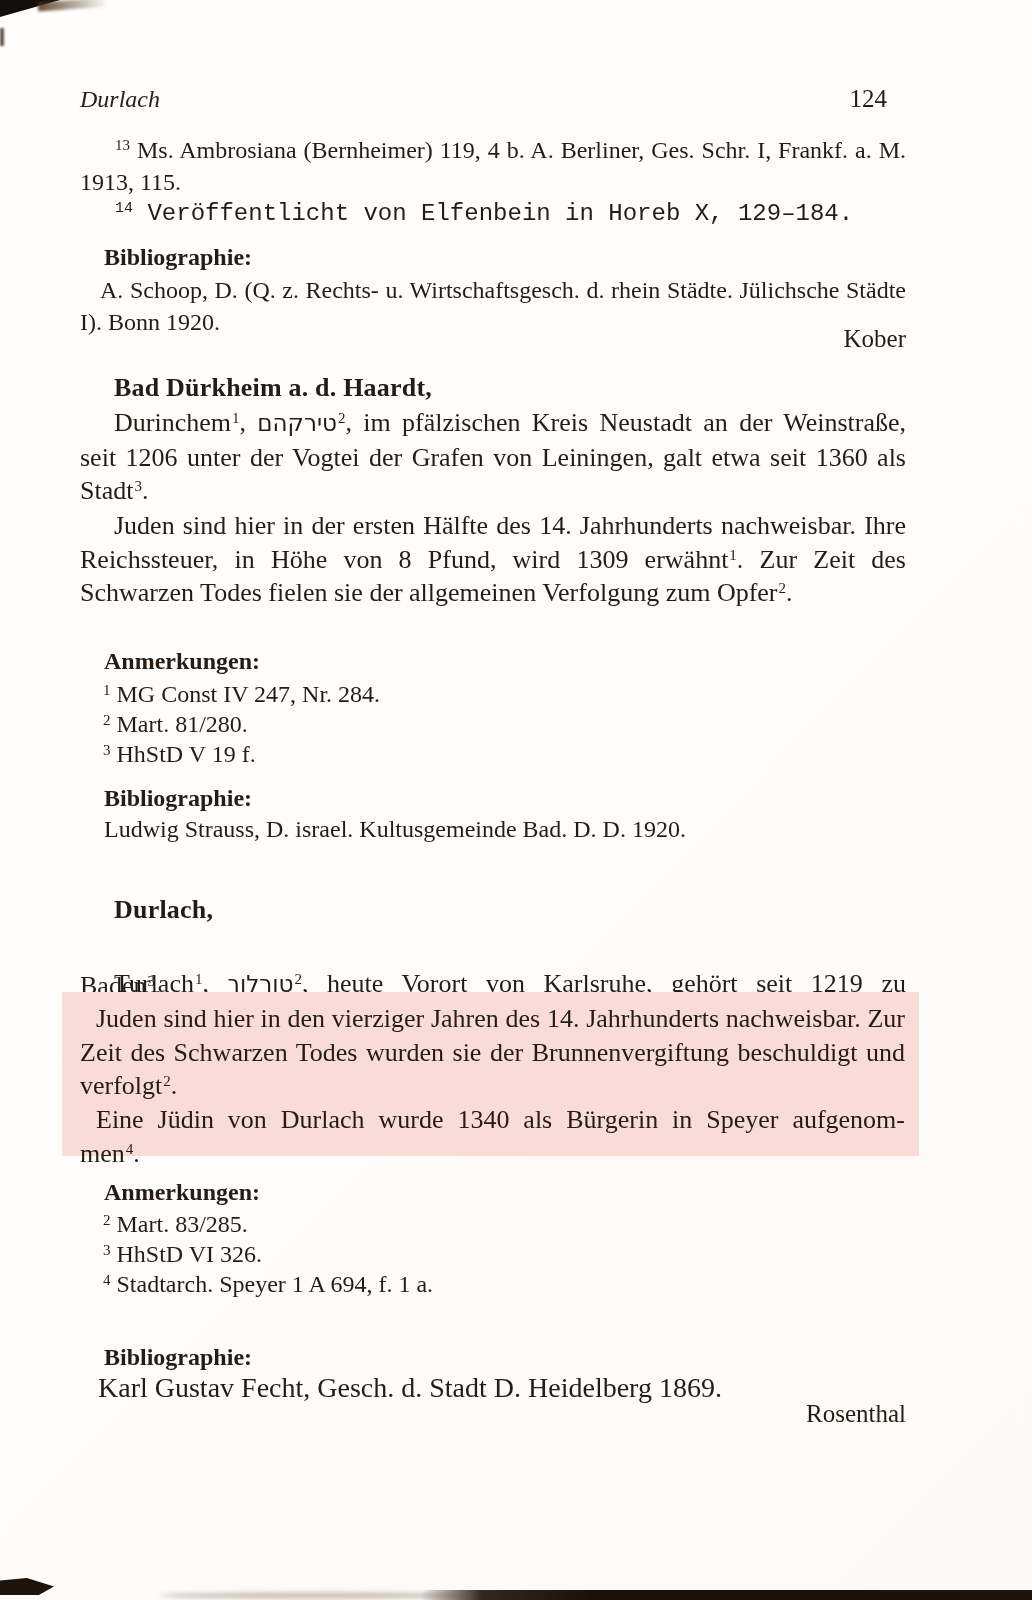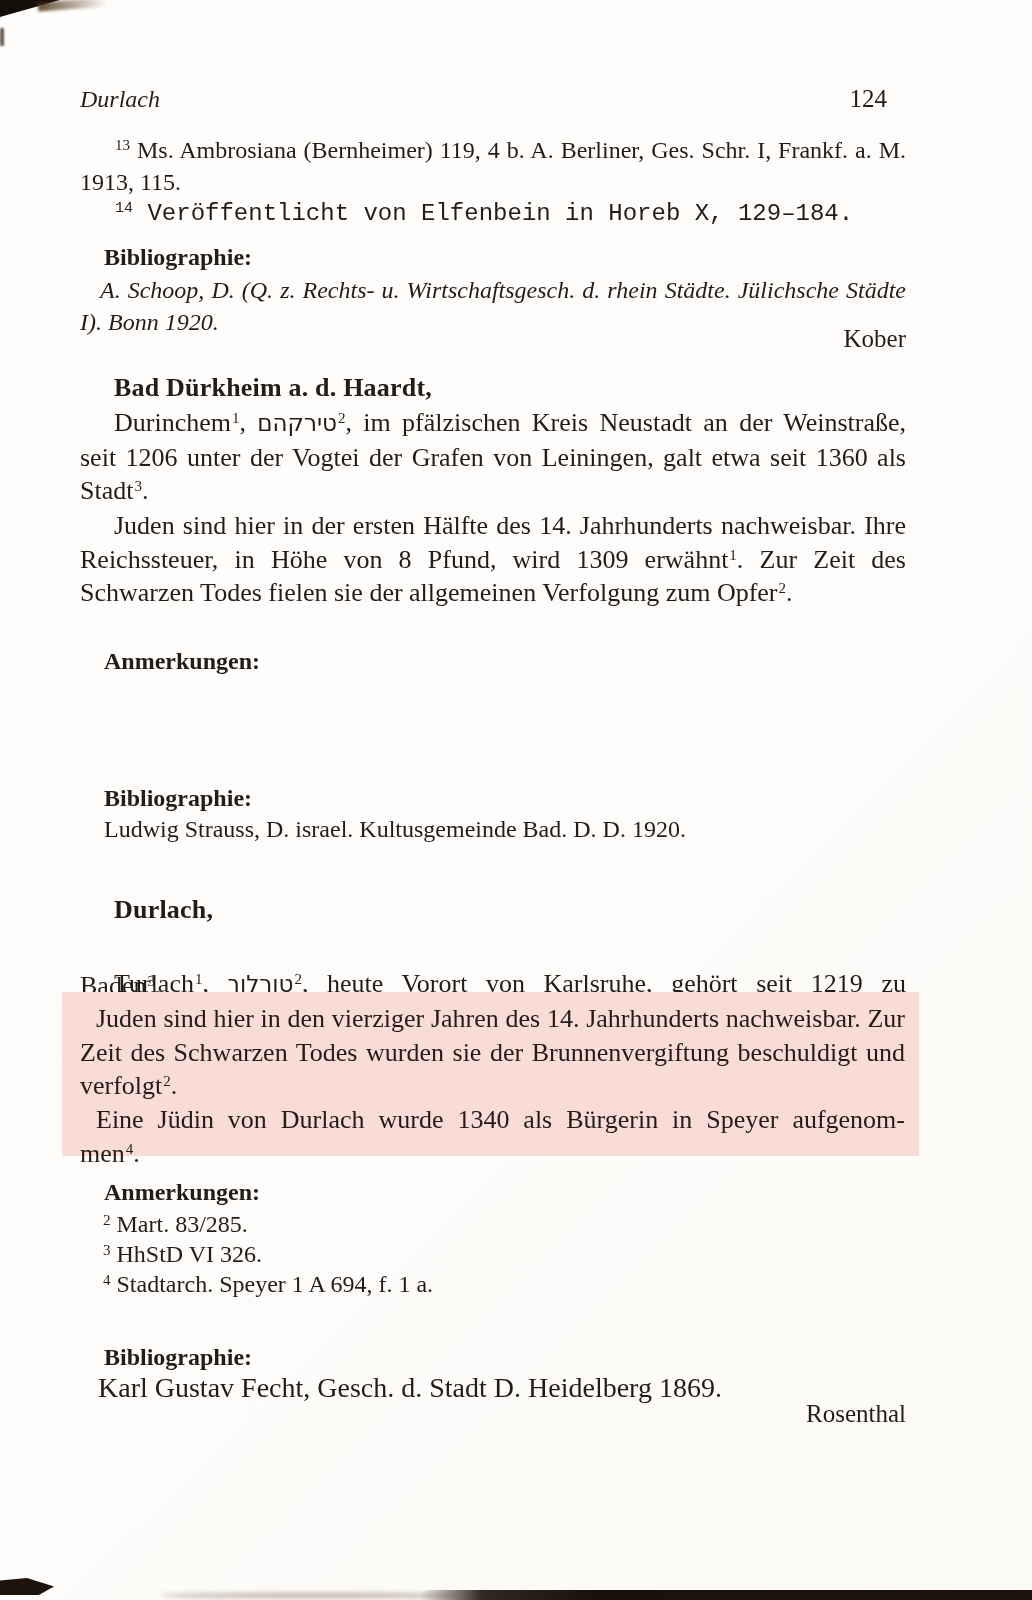--- a/index.html
+++ b/index.html
@@ -34,21 +34,21 @@
 
   .note-line { font-size:24px; line-height:30px; margin-left:22px; }
   .note-line .sup { top:-7px; }
 
   .line-just { text-align:justify; text-align-last:justify; }
 
   
   .fn13 { top:134px; }
   .fn14 { top:198px;font-family:Liberation Mono, monospace; }
   .bib1-label { top:242px; }
-  .bib1-entry { top:274px; font-size:24px; line-height:32px; text-indent:20px; text-align:justify;font-style:italic; }
+  .bib1-entry { top:274px; font-size:24px; line-height:32px; text-indent:20px; text-align:justify; }
   .sig-kober { top:324px; padding-right:50px; }
   .bd-title { top:371px; }
   .bd-p1 { top:406px; }
   .bd-p2 { top:509px; }
   .anm1-label { top:646px; }
   .anm1-items { top:679px; }
   .bib2-label { top:783px; }
   .bib2-entry { top:814px; font-size:24px; line-height:30px; margin-left:24px; }
   .du-title { top:893px; }
   .du-p1-l1 { top:967px; font-size:26px; line-height:33.5px; text-indent:34px; }
@@ -123,20 +123,25 @@
   <div class="tb bib1-entry">A. Schoop, D. (Q. z. Rechts- u. Wirtschaftsgesch. d. rhein Städte. Jülichsche Städte I). Bonn 1920.</div>
   <div class="tb sig sig-kober">Kober</div>
 
   <div class="tb entry-title bd-title">Bad Dürkheim a. d. Haardt,</div>
 
   <div class="tb para indent34 bd-p1"><span>Durinchem</span><span class="sup">1</span><span>, </span><span class="heb">טירקהם</span><span class="sup">2</span><span>, im pfälzischen Kreis Neustadt an der Weinstraße, seit 1206 unter der Vogtei der Grafen von Leiningen, galt etwa seit 1360 als Stadt</span><span class="sup">3</span><span>.</span></div>
 
   <div class="tb para indent34 bd-p2"><span>Juden sind hier in der ersten Hälfte des 14. Jahrhunderts nachweisbar. Ihre Reichssteuer, in Höhe von 8 Pfund, wird 1309 erwähnt</span><span class="sup">1</span><span>. Zur Zeit des Schwarzen Todes fielen sie der allgemeinen Verfolgung zum Opfer</span><span class="sup">2</span><span>.</span></div>
 
   <div class="tb label anm1-label">Anmerkungen:</div>
+  <div class="tb anm1-items">
+    <div class="note-line"><span class="sup">1</span> <span>MG Const IV 247, Nr. 284.</span></div>
+    <div class="note-line"><span class="sup">2</span> <span>Mart. 81/280.</span></div>
+    <div class="note-line"><span class="sup">3</span> <span>HhStD V 19 f.</span></div>
+  </div>
 
   <div class="tb label bib2-label">Bibliographie:</div>
   <div class="tb bib2-entry">Ludwig Strauss, D. israel. Kultusgemeinde Bad. D. D. 1920.</div>
 
   <div class="tb entry-title du-title">Durlach,</div>
 
   <div class="tb du-p1-l1 line-just"><span>Turlach</span><span class="sup">1</span><span>, </span><span class="heb">טורלוך</span><span class="sup">2</span><span>, heute Vorort von Karlsruhe, gehört seit 1219 zu</span></div>
   <div class="tb du-p1-l2"><span>Baden</span><span class="sup">3</span><span>.</span></div>
 
   <div class="highlight">

